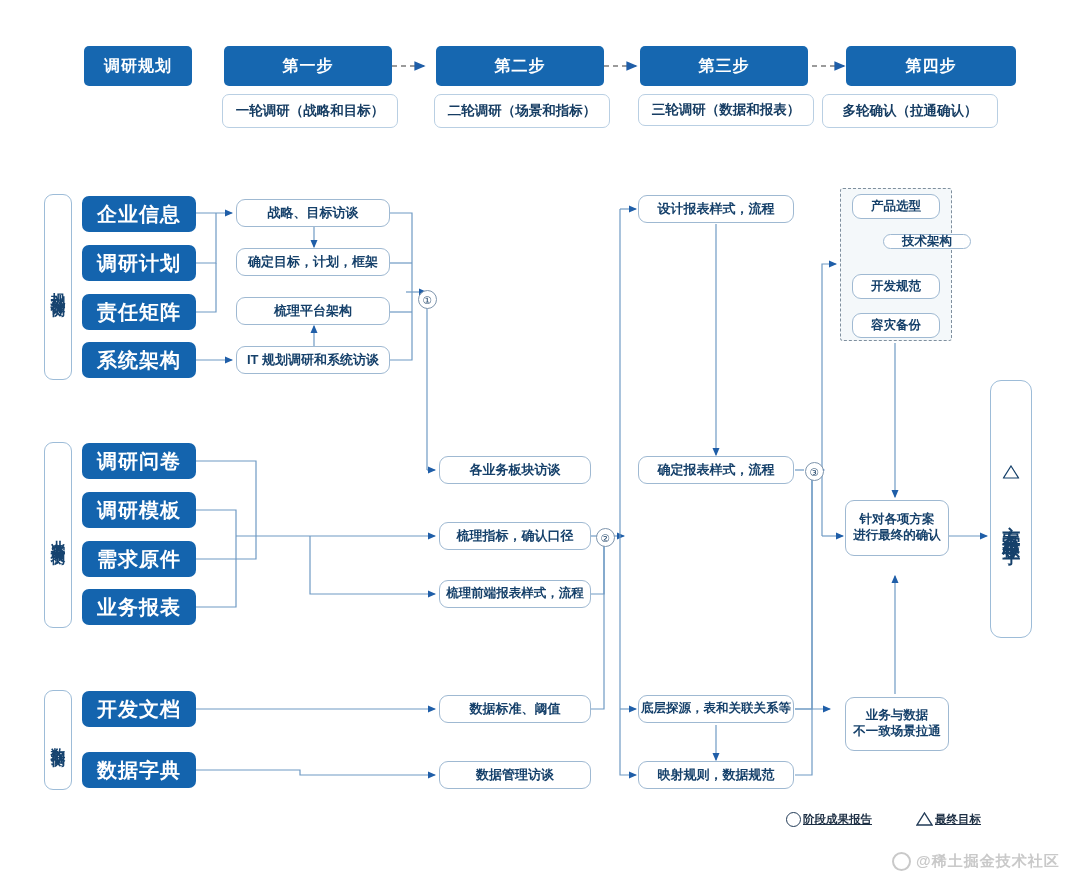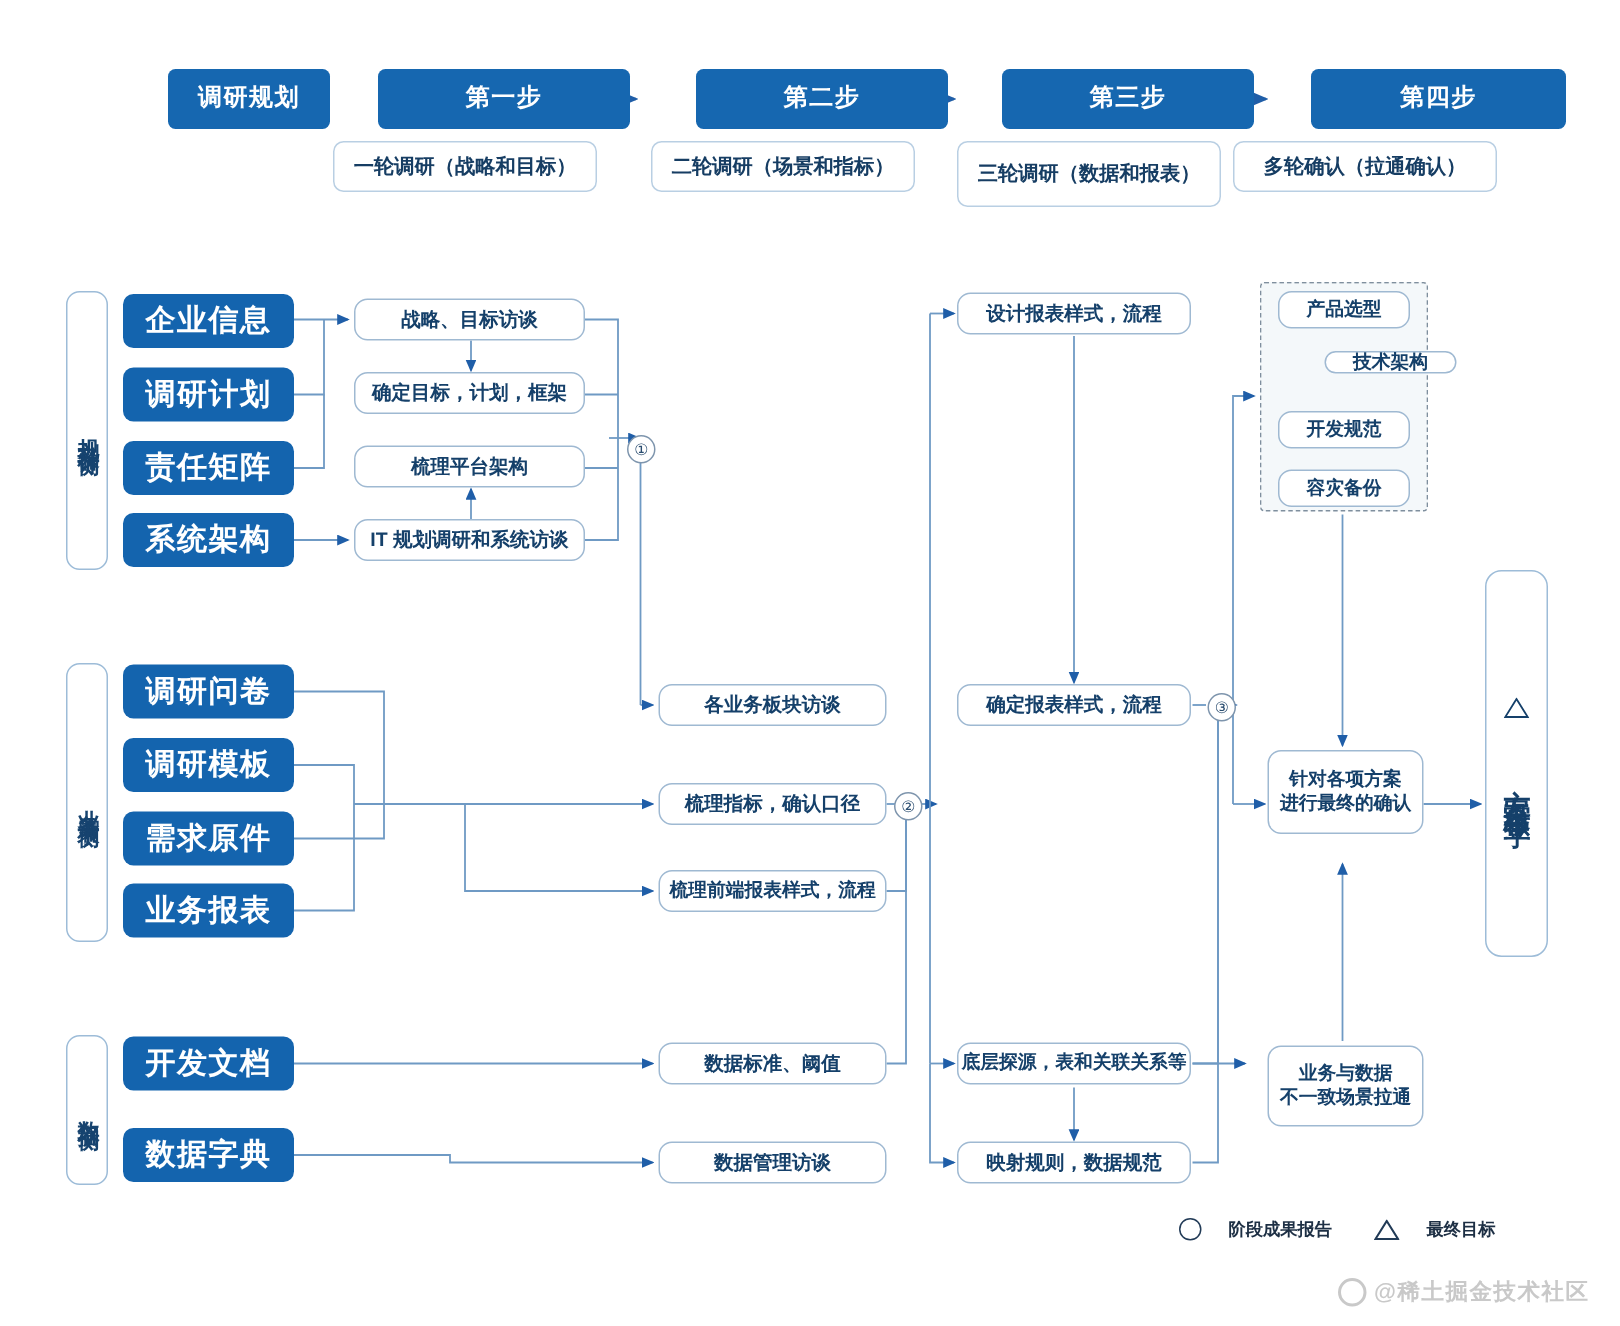--- a/index.html
+++ b/index.html
@@ -12,21 +12,21 @@
     color:#14477d;
   }
   #canvas{position:absolute;left:0;top:0;width:1080px;height:884px;}
   svg.wires{position:absolute;left:0;top:0;width:1080px;height:884px;pointer-events:none;}
 
   
   .box{position:absolute;box-sizing:border-box;display:flex;align-items:center;
        justify-content:center;text-align:center;line-height:1.25;}
 
   .hdr-step{background:#1667B0;color:#ffffff;border-radius:5px;
-            font-size:16px;font-weight:bold;letter-spacing:1px;margin-left:28px;}
+            font-size:16px;font-weight:bold;letter-spacing:1px;}
   .hdr-sub{background:#ffffff;border:1px solid #b9cfe3;border-radius:7px;
            color:#163d63;font-size:13.5px;font-weight:bold;}
 
   .src-box{background:#1464AE;color:#ffffff;border-radius:7px;
            font-size:20px;font-weight:bold;letter-spacing:1px;}
 
   .side-label{background:#ffffff;border:1px solid #9dbcd8;border-radius:9px;
               color:#16436f;font-size:14.5px;font-weight:bold;
               writing-mode:vertical-rl;text-orientation:upright;letter-spacing:3px;}
 
@@ -41,22 +41,22 @@
   .final-box{background:#ffffff;border:1px solid #9dbcd8;border-radius:11px;
              color:#15406a;font-size:18px;font-weight:bold;
              writing-mode:vertical-rl;text-orientation:upright;letter-spacing:4px;
              flex-direction:column;}
   .final-tri{position:absolute;left:50%;transform:translateX(-50%);top:84px;}
 
   .conn-num{position:absolute;width:17px;height:17px;border-radius:50%;
             border:1px solid #7e95ad;background:#ffffff;color:#2a4d70;
             font-size:10.5px;display:flex;align-items:center;justify-content:center;}
 
-  .legend-item{position:absolute;display:flex;align-items:center;gap:18px;
-               font-size:11.5px;color:#1d2f44;font-weight:bold;}
+  .legend-item{position:absolute;display:flex;align-items:flex-start;gap:2px;
+               font-size:11.5px;color:#1d2f44;font-weight:bold;text-decoration:underline;}
   .legend-circle{width:13px;height:13px;border-radius:50%;border:1.4px solid #223b57;}
 
   .wm{position:absolute;color:#c9c9c9;font-size:15px;font-weight:bold;
       display:flex;align-items:center;gap:5px;letter-spacing:1px;}
   .wm-logo{width:15px;height:15px;border-radius:50%;border:2px solid #c9c9c9;
            display:inline-block;}
 </style>
 </head>
 <body>
 
@@ -142,21 +142,21 @@
 
   <div class="box hdr-step" style="left:84px;top:46px;width:108px;height:40px;">调研规划</div>
 
   <div class="box hdr-step" style="left:224px;top:46px;width:168px;height:40px;">第一步</div>
   <div class="box hdr-sub" style="left:222px;top:94px;width:176px;height:34px;">一轮调研（战略和目标）</div>
 
   <div class="box hdr-step" style="left:436px;top:46px;width:168px;height:40px;">第二步</div>
   <div class="box hdr-sub" style="left:434px;top:94px;width:176px;height:34px;">二轮调研（场景和指标）</div>
 
   <div class="box hdr-step" style="left:640px;top:46px;width:168px;height:40px;">第三步</div>
-  <div class="box hdr-sub" style="left:638px;top:94px;width:176px;height:44px;">三轮调研（数据和报表）</div>
+  <div class="box hdr-sub" style="left:638px;top:94px;width:176px;height:32px;">三轮调研（数据和报表）</div>
 
   <div class="box hdr-step" style="left:846px;top:46px;width:170px;height:40px;">第四步</div>
   <div class="box hdr-sub" style="left:822px;top:94px;width:176px;height:34px;">多轮确认（拉通确认）</div>
 
   <div class="box side-label" style="left:44px;top:194px;width:28px;height:186px;">规划设计侧</div>
 
   <div class="box src-box" style="left:82px;top:196px;width:114px;height:36px;">企业信息</div>
   <div class="box src-box" style="left:82px;top:245px;width:114px;height:36px;">调研计划</div>
   <div class="box src-box" style="left:82px;top:294px;width:114px;height:36px;">责任矩阵</div>
   <div class="box src-box" style="left:82px;top:342px;width:114px;height:36px;">系统架构</div>

